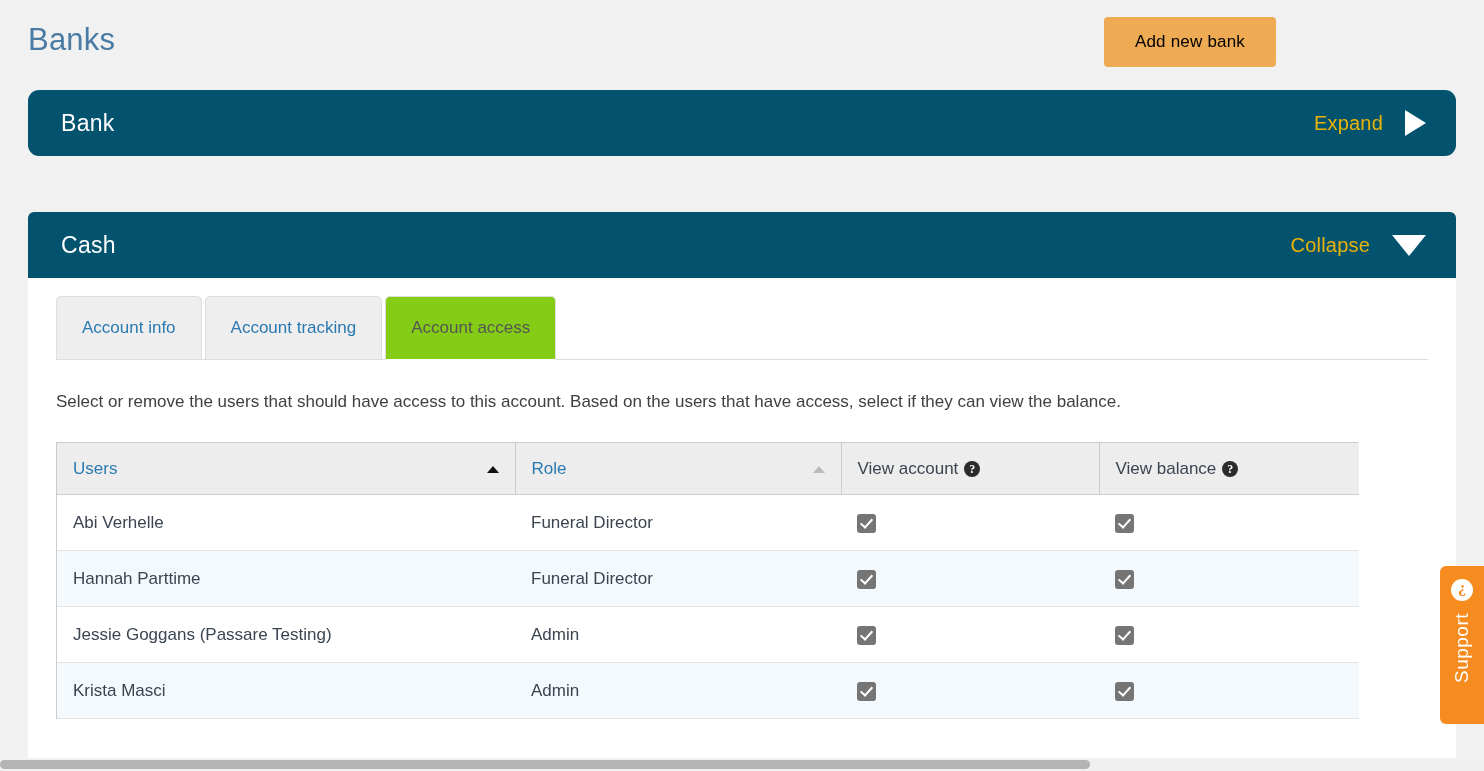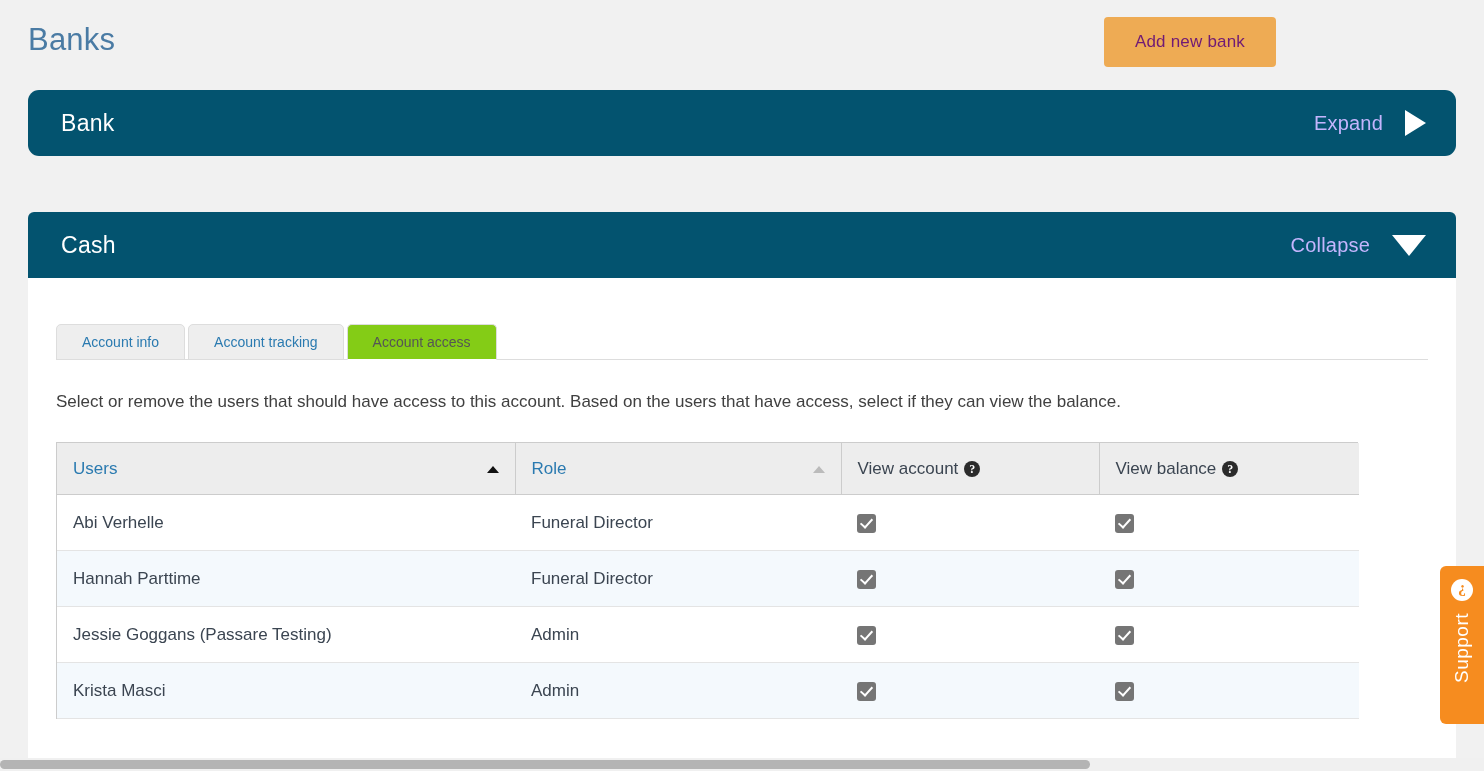--- a/index.html
+++ b/index.html
@@ -37,21 +37,21 @@
 
   .add-bank-btn {
     position: absolute;
     right: 28px;
     top: 17px;
     width: 172px;
     height: 50px;
     background: #eeab54;
     border: none;
     border-radius: 4px;
-    color: #701a75;
+    color: #000000;
     font-family: "Liberation Sans", sans-serif;
     font-size: 17px;
     letter-spacing: .2px;
     cursor: pointer;
   }
 
   
   .panel {
     position: absolute;
     left: 28px;
@@ -82,21 +82,21 @@
     letter-spacing: .3px;
   }
 
   .panel-toggle {
     display: flex;
     align-items: center;
     gap: 22px;
   }
 
   .panel-toggle-label {
-    color: #c4b5fd;
+    color: #eab308;
     font-size: 20px;
     letter-spacing: .2px;
   }
 
   .tri-right {
     width: 0; height: 0;
     border-top: 13px solid transparent;
     border-bottom: 13px solid transparent;
     border-left: 21px solid #ffffff;
   }
@@ -119,25 +119,25 @@
 
   
   .tabs {
     display: flex;
     align-items: flex-end;
     position: relative;
     height: 54px;
   }
 
   .tab {
-    height: 36px;
+    height: 64px;
     padding: 0 25px;
     display: flex;
     align-items: center;
-    font-size: 14px;
+    font-size: 17px;
     border: 1px solid #dddddd;
     border-radius: 5px 5px 0 0;
     background: #eeeeee;
     color: #2a7ab0;
     cursor: pointer;
     margin-right: 3px;
     position: relative;
     white-space: nowrap;
   }
 

